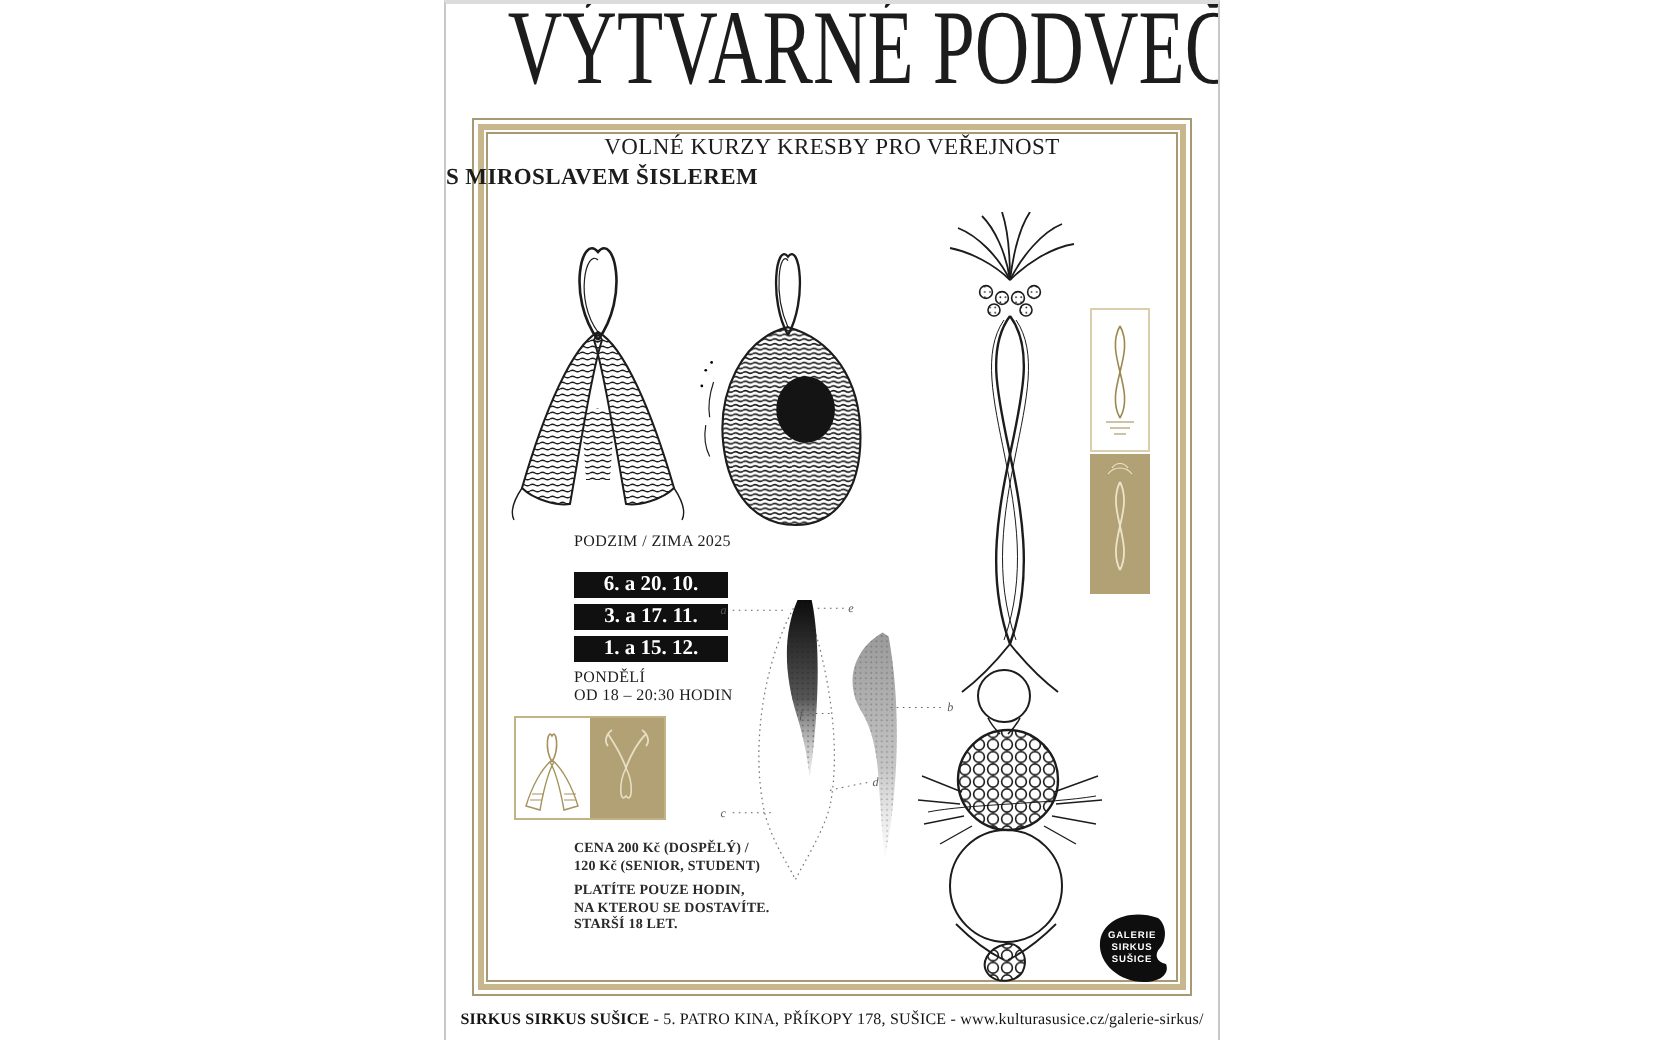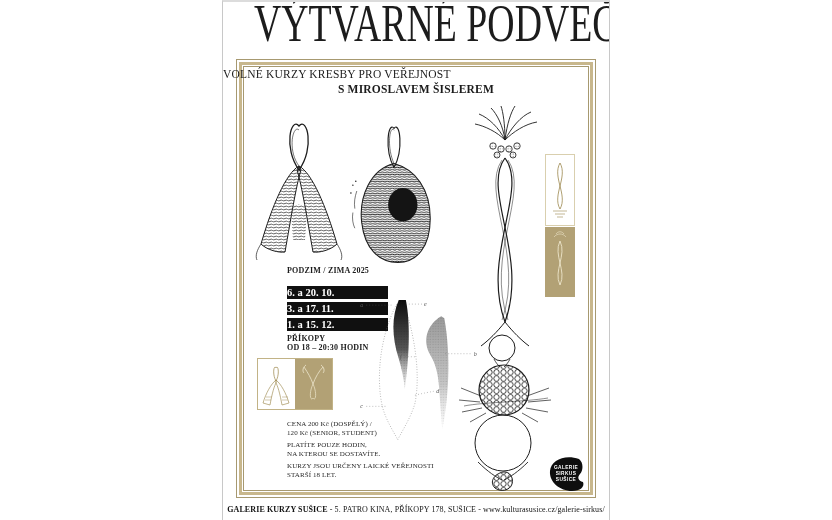--- a/index.html
+++ b/index.html
@@ -5,29 +5,29 @@
   *{margin:0;padding:0;box-sizing:border-box}
   html,body{width:832px;height:520px;background:#ffffff;overflow:hidden}
   body{position:relative;font-family:"Liberation Serif",serif;color:#1c1c1c}
   .poster{position:absolute;left:222px;top:0;width:388px;height:520px;background:#fff;
     border-left:1px solid #c8c8c8;border-right:1px solid #c8c8c8;border-top:2px solid #dcdcdc;overflow:hidden}
   .title{position:absolute;top:-9px;left:0;width:100%;text-align:center;font-size:45px;font-weight:400;
     white-space:nowrap;transform:scale(0.84,1.18);transform-origin:50% 0;letter-spacing:0}
   .frame{position:absolute;left:13px;right:13px;top:57px;bottom:22px;border:1px solid #a79970;padding:2px}
   .frame-band{width:100%;height:100%;border:3px solid #c8b78c;padding:1px}
   .frame-inner{width:100%;height:100%;border:1px solid #a79970}
-  .sub1{position:absolute;top:66px;left:0;width:100%;font-size:11.5px;letter-spacing:.2px}
-  .sub2{position:absolute;top:81px;left:0;width:100%;text-align:center;font-size:11.5px;font-weight:bold;letter-spacing:.2px}
+  .sub1{position:absolute;top:66px;left:0;width:100%;text-align:center;font-size:11.5px;letter-spacing:.2px}
+  .sub2{position:absolute;top:81px;left:0;width:100%;font-size:11.5px;font-weight:bold;letter-spacing:.2px}
   .abs{position:absolute}
-  .small{font-size:8px;font-weight:bold;letter-spacing:.2px}
+  .small{font-size:8px;font-weight:normal;letter-spacing:.2px}
   .dates{position:absolute;left:64px;top:284px}
-  .datebox{width:101px;height:13px;background:#101010;color:#fff;font-size:10.5px;font-weight:bold;
-    line-height:13px;margin-bottom:3px}
+  .datebox{width:77px;height:13px;background:#101010;color:#fff;font-size:10.5px;font-weight:bold;
+    text-align:center;line-height:13px;margin-bottom:3px}
   .pricing{position:absolute;left:64px;top:418px;width:150px}
-  .pricing p{font-size:7px;font-weight:normal;color:#2a2a2a;line-height:8.5px;letter-spacing:.1px}
+  .pricing p{font-size:7px;font-weight:bold;color:#2a2a2a;line-height:8.5px;letter-spacing:.1px}
   .pricing p.gap{margin-top:4px}
   .footer{position:absolute;top:503px;left:0;width:100%;text-align:center;font-size:8px;color:#141414;letter-spacing:.1px}
   .footer .fb{font-weight:bold}
   .thumb{position:absolute;overflow:hidden}
   .tan{background:#b2a175}
   .thumb-pair{position:absolute;left:34px;top:356px;border:1px solid #c2b386;display:flex}
   svg{display:block}
 </style>
 </head>
 <body>
@@ -129,21 +129,21 @@
       <path d="M9,10 C12,6 18,6 21,10 M11,7 C13,4 17,4 19,7" fill="none" stroke="#ece4ca" stroke-width="0.6"></path>
     </svg>
   </div>
 
   <div class="abs small" style="left:64px;top:264px">PODZIM / ZIMA 2025</div>
   <div class="dates">
     <div class="datebox">6. a 20. 10.</div>
     <div class="datebox">3. a 17. 11.</div>
     <div class="datebox">1. a 15. 12.</div>
   </div>
-  <div class="abs small" style="left:64px;top:332px">PŘÍKOPY</div>
+  <div class="abs small" style="left:64px;top:332px">PONDĚLÍ</div>
   <div class="abs small" style="left:64px;top:341px">OD 18 – 20:30 HODIN</div>
 
   <div class="thumb-pair">
     <div style="width:37px;height:50px;background:#fff">
       <svg width="37" height="50" viewBox="0 0 37 50">
         <path d="M18,22 C14,15 16,5 18,9 C20,5 22,15 18,22" fill="none" stroke="#a5925c" stroke-width="0.8"></path>
         <path d="M18,21 C13,25 8,34 5,44 L12,46 C14,35 16,27 19,22 Z M18,21 C23,25 28,34 31,44 L24,46 C22,35 20,27 17,22 Z" fill="none" stroke="#a5925c" stroke-width="0.7"></path>
         <path d="M8,38 H14 M7,41 H13 M24,38 H30 M24,41 H30" stroke="#a5925c" stroke-width="0.5"></path>
       </svg>
     </div>
@@ -197,30 +197,29 @@
     <circle cx="45" cy="111" r="28" fill="none" stroke="#1c1c1c" stroke-width="1"></circle>
     <path d="M20,130 C30,140 38,145 44,148 M70,130 C60,140 52,145 46,148" stroke="#1c1c1c" stroke-width="0.9" fill="none"></path>
     <path d="M45,140 C36,142 31,150 37,156 C42,160 52,159 54,152 C56,145 51,139 45,140 Z" fill="url(#mesh)" stroke="#1c1c1c" stroke-width="1"></path>
   </svg>
 
   <div class="pricing">
     <p>CENA 200 Kč (DOSPĚLÝ) /</p>
     <p>120 Kč (SENIOR, STUDENT)</p>
     <p class="gap">PLATÍTE POUZE HODIN,</p>
     <p>NA KTEROU SE DOSTAVÍTE.</p>
-    <p class="gap">KURZY JSOU URČENY LAICKÉ VEŘEJNOSTI</p>
     <p>STARŠÍ 18 LET.</p>
   </div>
 
   <svg class="abs" style="left:324px;top:452px" width="40" height="40" viewBox="0 0 40 40">
     <path d="M32,5 C18,0 4,6 3,17 C2,28 13,37 25,37 C33,37 38,33 36,28 C31,27 30,23 33,20 C36,17 37,9 32,5 Z" fill="#0e0e0e"></path>
     <g font-family="Liberation Sans, sans-serif" font-size="4.8" font-weight="bold" fill="#ffffff" text-anchor="middle" letter-spacing="0.4">
       <text x="19" y="15">GALERIE</text>
       <text x="19" y="21">SIRKUS</text>
       <text x="19" y="27">SUŠICE</text>
     </g>
   </svg>
 
   <div class="footer">
-    <span class="fb">GALERIE KURZY SUŠICE</span><span> - 5. PATRO KINA, PŘÍKOPY 178, SUŠICE - www.kulturasusice.cz/galerie-sirkus/</span>
+    <span class="fb">SIRKUS SIRKUS SUŠICE</span><span> - 5. PATRO KINA, PŘÍKOPY 178, SUŠICE - www.kulturasusice.cz/galerie-sirkus/</span>
   </div>
 
 </div>
 
 </body></html>

